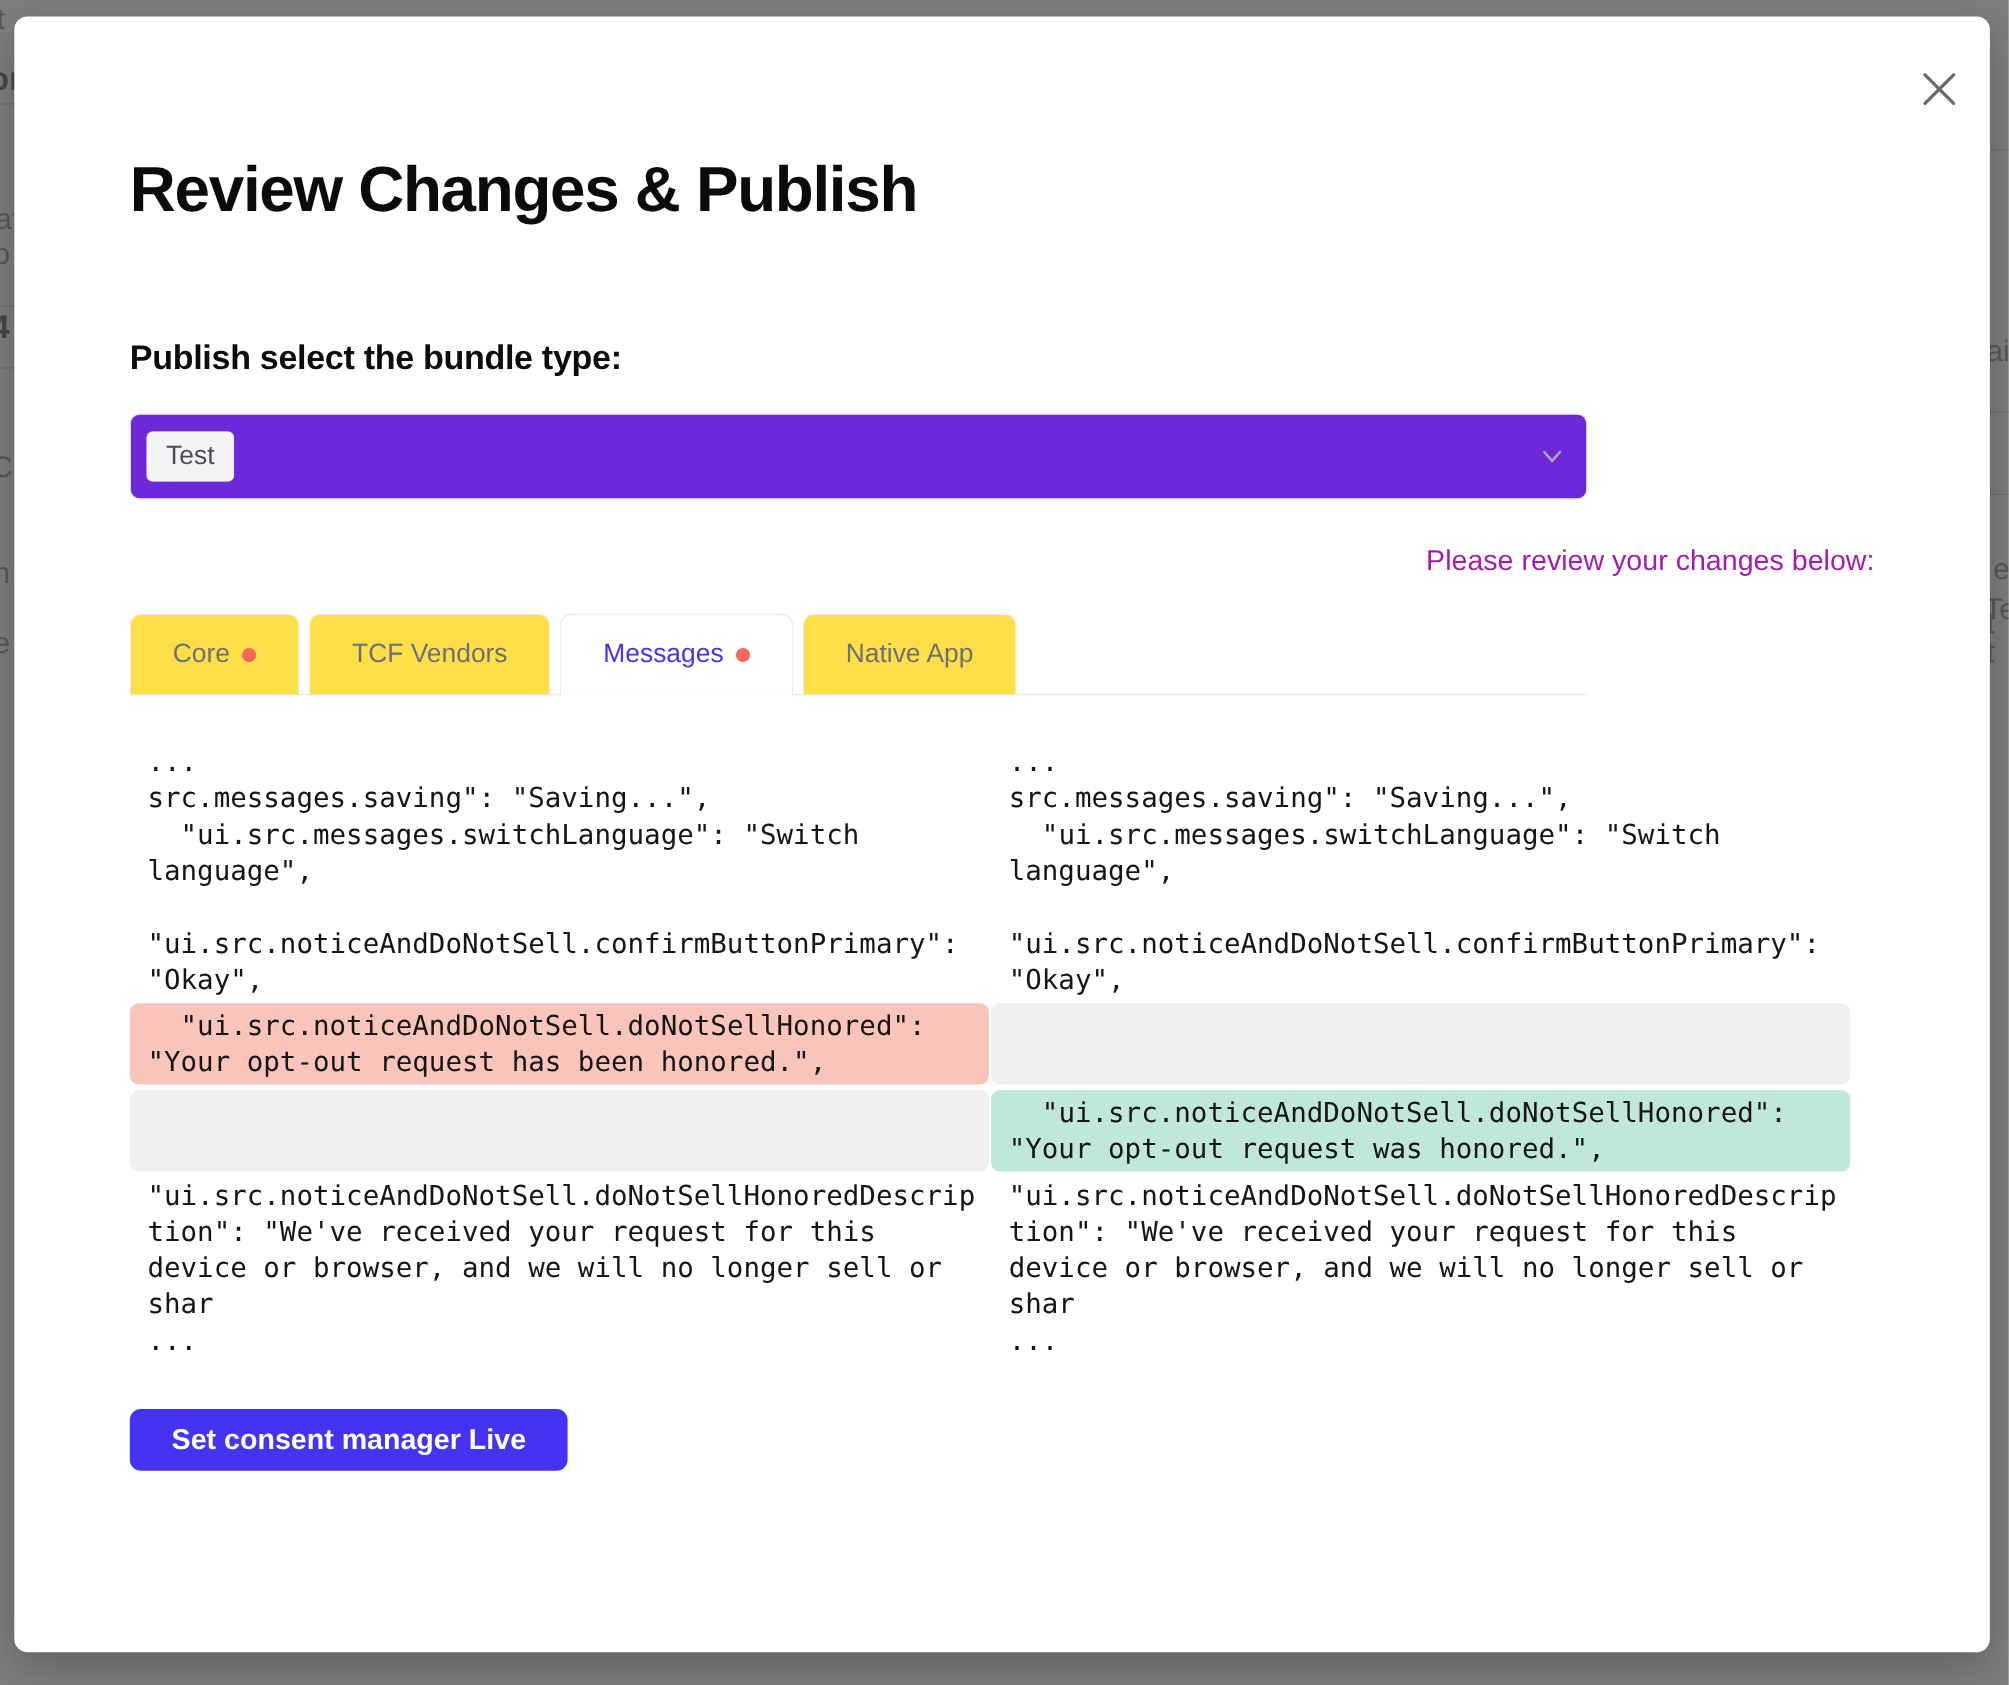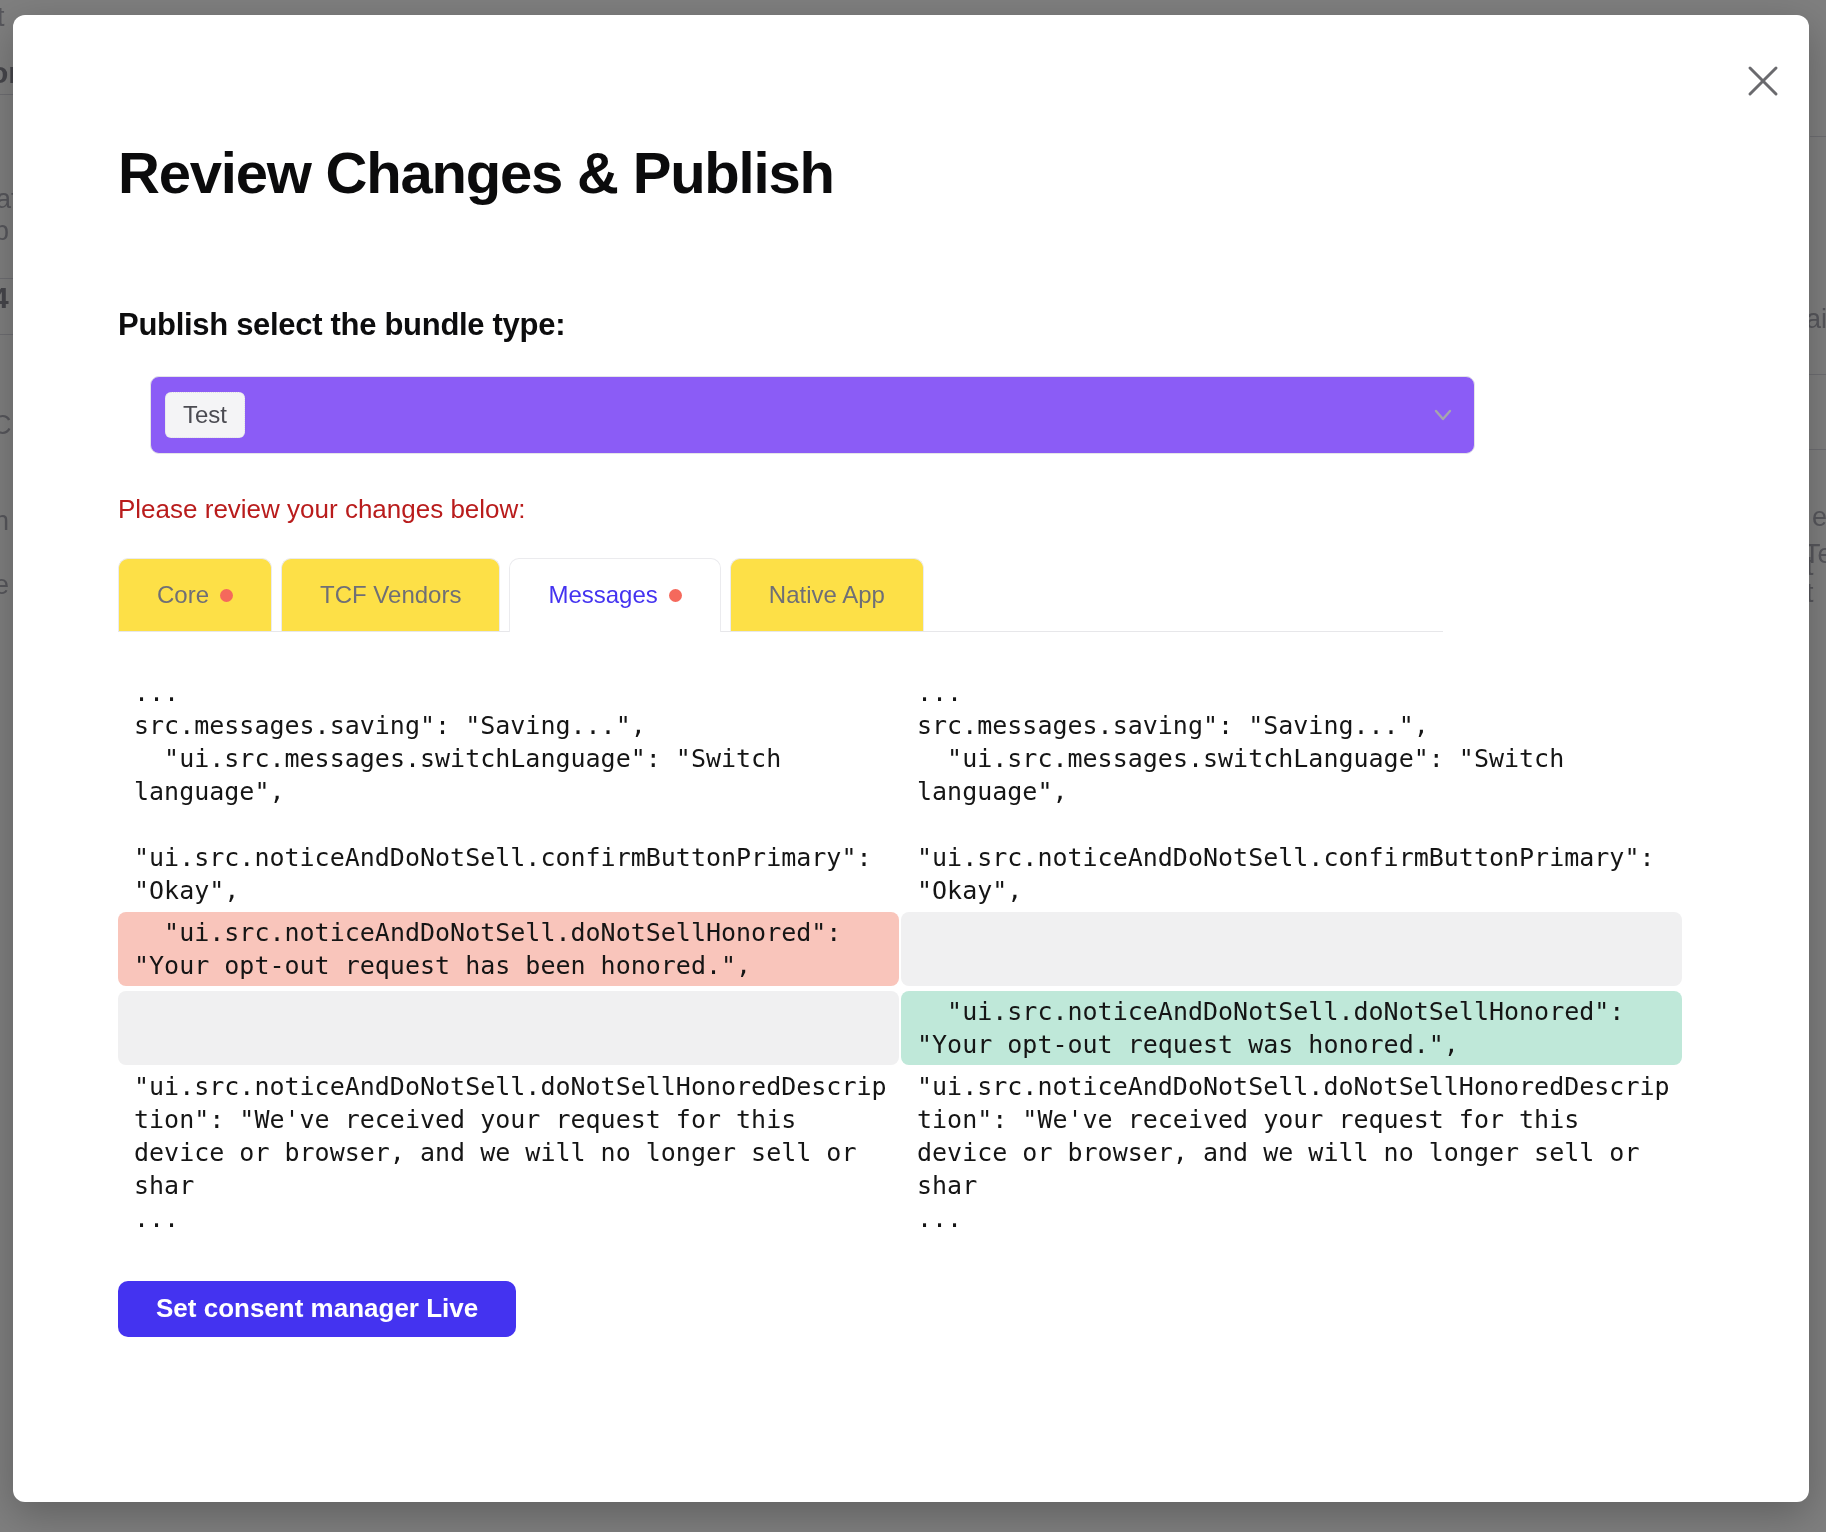--- a/index.html
+++ b/index.html
@@ -21,26 +21,26 @@
   .close-btn{position:absolute;top:40px;right:20px;width:52px;height:52px;
              background:none;border:none;cursor:pointer;padding:0;}
   .close-btn svg{display:block;margin:auto;}
 
   h1.title{margin:125px 0 0;font-size:58px;line-height:1.15;font-weight:800;
            letter-spacing:-1.2px;color:#0b0b0c;}
   h2.subhead{margin:100px 0 0;font-size:31px;font-weight:800;letter-spacing:-.3px;color:#0d0d0e;}
 
   .select{position:relative;margin-top:33px;width:1325px;height:78px;box-sizing:border-box;
           border:1px solid #e4e4e8;border-radius:9px;display:flex;align-items:center;
-          padding-left:14px;background:#8b5cf6;cursor:pointer;margin-left:32px;}
+          padding-left:14px;background:#6d28d9;cursor:pointer;}
   .chip{background:#f4f4f6;border:1px dotted #e0e0e4;border-radius:6px;
         padding:8px 17px;font-size:24px;color:#4b4b52;}
   .chev{position:absolute;right:18px;top:50%;transform:translateY(-50%);}
 
-  .review-note{margin:40px 0 0;font-size:26px;color:#b91c1c;}
+  .review-note{margin:40px 0 0;font-size:26px;color:#a21caf;text-align:right;}
 
   .tabs{position:relative;margin-top:33px;width:1325px;height:74px;display:flex;gap:9px;}
   .tabs::after{content:"";position:absolute;left:0;right:0;bottom:0;
                border-bottom:1px solid #e7e7ea;z-index:1;}
   .tab{position:relative;display:flex;align-items:center;gap:11px;padding:0 38px;
        background:#fde047;border:1px solid #ebebee;border-bottom:none;
        border-radius:10px 10px 0 0;color:#6f6f76;font-size:24px;cursor:pointer;white-space:nowrap;}
   .tab.active{background:#fff;color:var(--accent,#4433f0);z-index:2;}
   .dot{width:13px;height:13px;border-radius:50%;background:var(--dot,#f5695c);flex:0 0 auto;}
 

